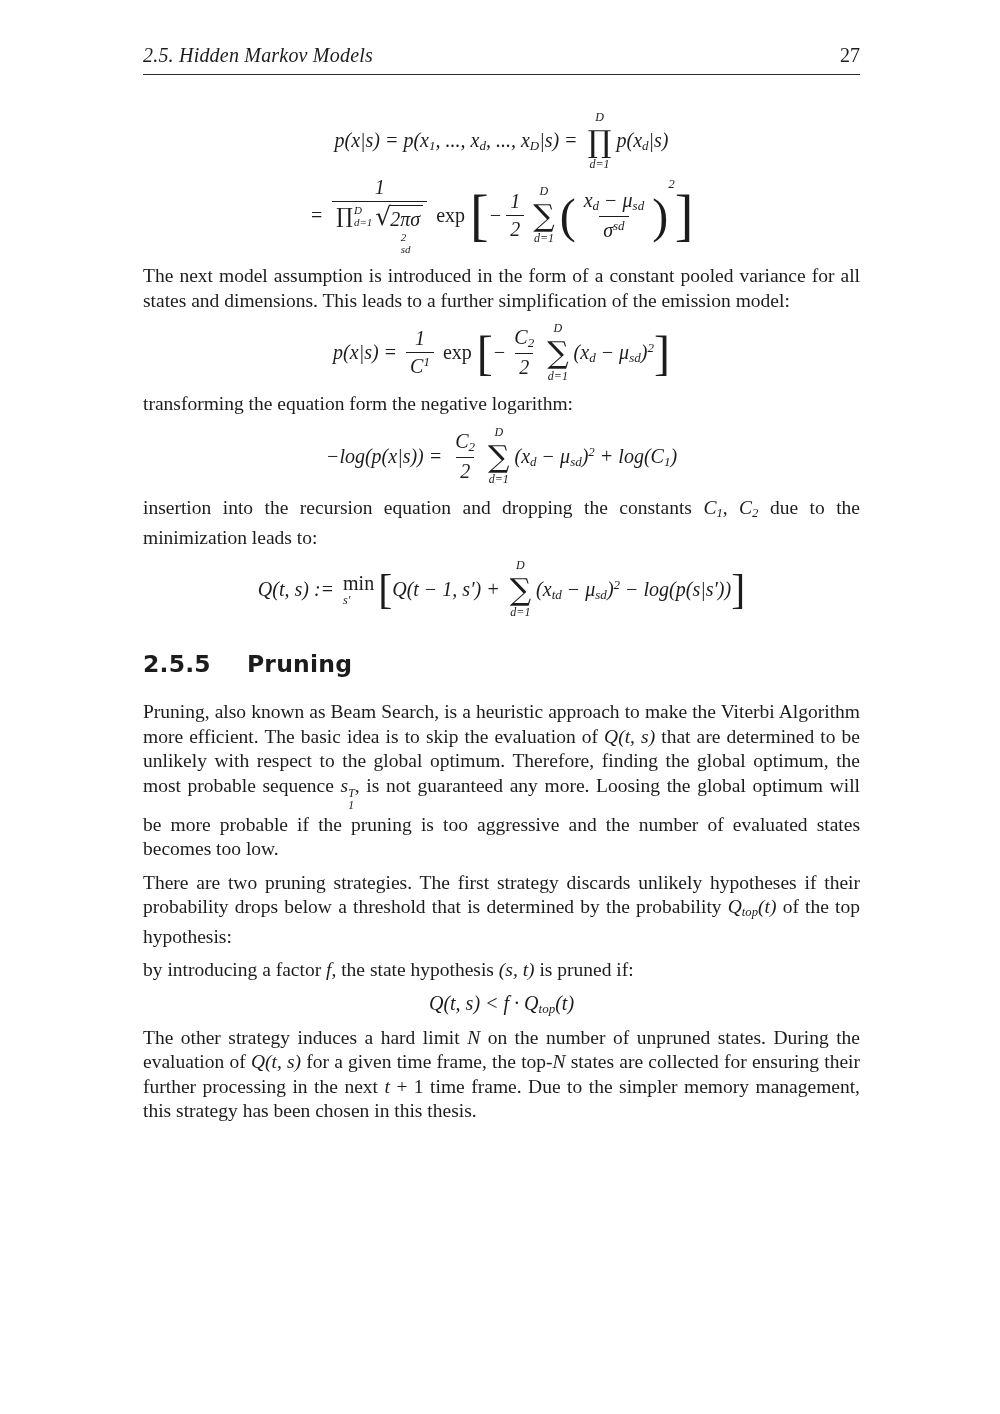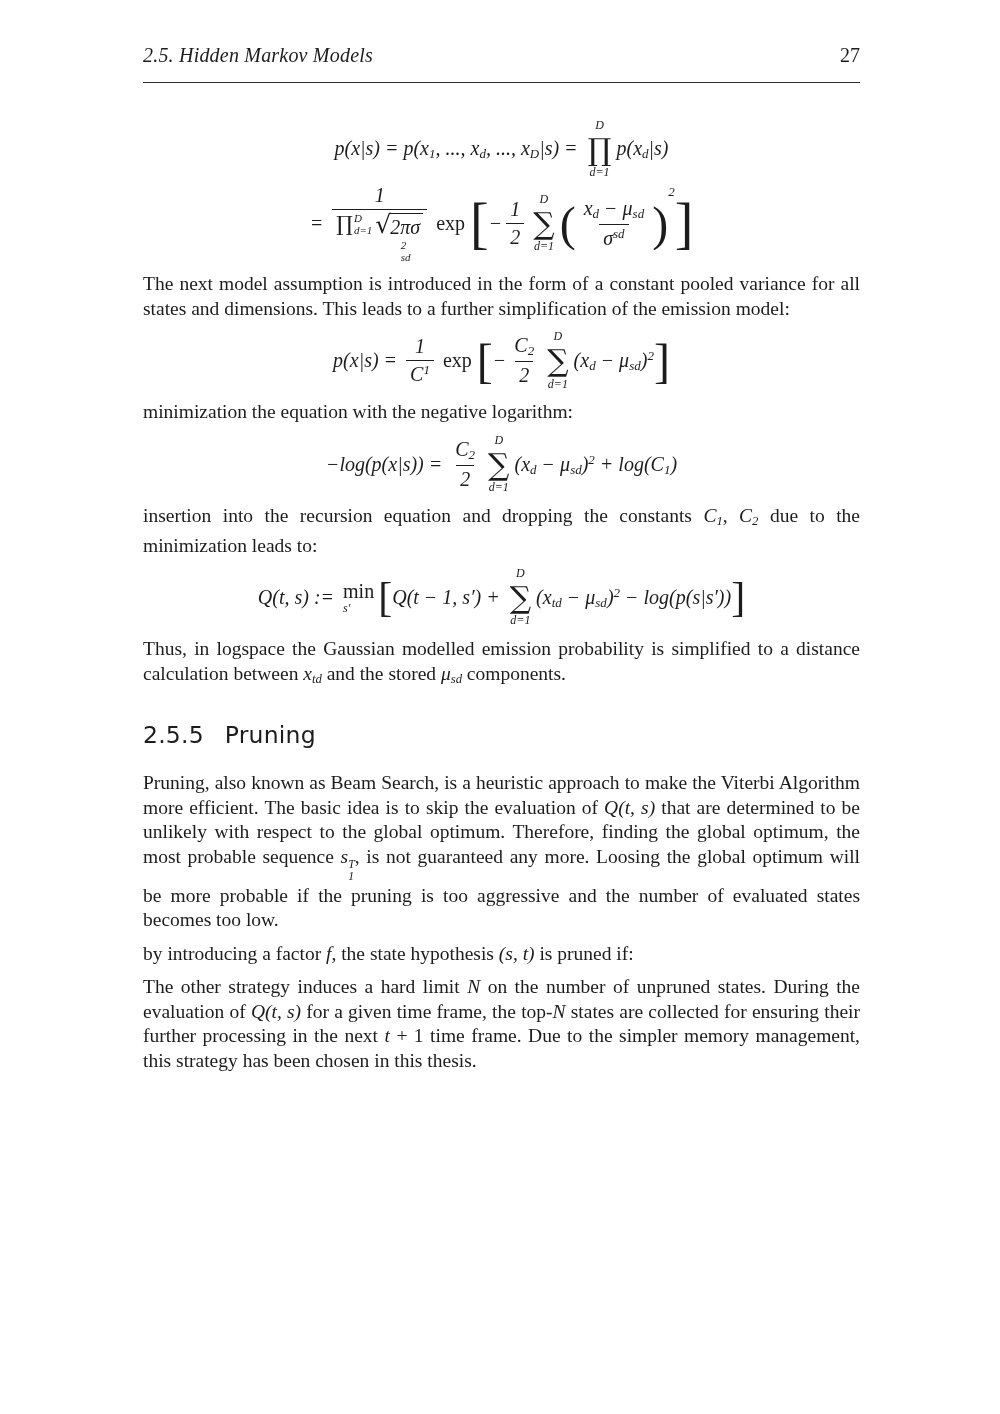--- a/index.html
+++ b/index.html
@@ -4,21 +4,21 @@
 <style>
   html, body { margin:0; padding:0; background:#ffffff; }
   .page {
     position:relative; width:1000px; height:1414px; box-sizing:border-box;
     padding:44px 140px 0 143px; overflow:hidden;
     font-family:"Liberation Serif", serif; color:#1c1c1c; background:#ffffff;
   }
   
   .header {
     display:flex; justify-content:space-between; align-items:baseline;
-    font-size:20px; padding-bottom:15px; border-bottom:1.5px solid #2b2b2b;
+    font-size:20px; padding-bottom:7px; border-bottom:1.5px solid #2b2b2b;
     margin-bottom:36px;
   }
   .htitle { font-style:italic; letter-spacing:0.2px; }
   .hpage  { font-style:normal;text-align:center; }
 
   
   p.body {
     font-size:19.5px; line-height:24.5px; text-align:justify;
     margin:9px 0; text-justify:inter-word;
   }
@@ -54,22 +54,22 @@
   .br-xl { font-size:56px; }
   .br-l  { font-size:48px; }
   .br-m  { font-size:42px; }
   .hisup { font-size:13px; font-style:italic; align-self:flex-start; margin-top:0; }
   .limop { display:inline-flex; flex-direction:column; line-height:1.1; margin:0 4px; }
   .limop .lt { font-style:normal; }
   .limop .lb2 { font-size:12px; font-style:italic; }
 
   
   .secheading {
-    display:flex; gap:21px; align-items:baseline;
-    font-family:"DejaVu Sans", sans-serif; font-weight:normal; font-size:23.5px;
+    display:flex; gap:36px; align-items:baseline;
+    font-family:"DejaVu Sans", sans-serif; font-weight:bold; font-size:23.5px;
     margin:30px 0 22px 0; letter-spacing:0.2px;
   }
 </style>
 </head>
 <body>
 
 <div class="page">
 
   <div class="header">
     <span class="htitle">2.5.  Hidden Markov Models</span>
@@ -159,21 +159,21 @@
       <span class="bigop">
         <span class="lim">D</span>
         <span class="opsym">∑</span>
         <span class="lim">d=1</span>
       </span>
       <span class="tgrp"><span>(x</span><span class="sub">d</span><span> − μ</span><span class="sub">sd</span><span>)</span><span class="sup">2</span></span>
       <span class="bigbr br-l">]</span>
     </div>
   </div>
 
-  <p class="body">minimization the equation with the negative logarithm:</p>
+  <p class="body">transforming the equation form the negative logarithm:</p>
 
   <div class="eq">
     <div class="eqline">
       <span class="tgrp">−log(p(x|s)) = </span>
       <span class="frac">
         <span class="num"><span>C</span><span class="sub">2</span></span>
         <span class="den">2</span>
       </span>
       <span class="bigop">
         <span class="lim">D</span>
@@ -198,31 +198,36 @@
       <span class="bigop">
         <span class="lim">D</span>
         <span class="opsym">∑</span>
         <span class="lim">d=1</span>
       </span>
       <span class="tgrp"><span>(x</span><span class="sub">td</span><span> − μ</span><span class="sub">sd</span><span>)</span><span class="sup">2</span><span> − log(p(s|s′))</span></span>
       <span class="bigbr br-m">]</span>
     </div>
   </div>
 
-  <p class="body">Thus, in logspace the Gaussian modelled emission probability is simplified to a distance calculation between <span class="i">x</span><span class="sub">td</span> and the stored <span class="i">μ</span><span class="sub">sd</span> components.</p>
 
   <div class="secheading">
     <span>2.5.5</span>
     <span>Pruning</span>
   </div>
 
   <p class="body">Pruning, also known as Beam Search, is a heuristic approach to make the Viterbi Algorithm more efficient.  The basic idea is to skip the evaluation of <span class="i">Q(t, s)</span> that are determined to be unlikely with respect to the global optimum.  Therefore, finding the global optimum, the most probable sequence <span class="i">s</span><span class="ss">
         <span>T</span>
         <span>1</span>
       </span>, is not guaranteed any more.  Loosing the global optimum will be more probable if the pruning is too aggressive and the number of evaluated states becomes too low.</p>
+  <p class="body">There are two pruning strategies.  The first strategy discards unlikely hypotheses if their probability drops below a threshold that is determined by the probability <span class="i">Q</span><span class="sub">top</span><span class="i">(t)</span> of the top hypothesis:</p>
 
 
   <p class="body">by introducing a factor <span class="i">f</span>, the state hypothesis <span class="i">(s, t)</span> is pruned if:</p>
 
+  <div class="eq">
+    <div class="eqline">
+      <span class="tgrp"><span>Q(t, s) &lt; f · Q</span><span class="sub">top</span><span>(t)</span></span>
+    </div>
+  </div>
 
   <p class="body">The other strategy induces a hard limit <span class="i">N</span> on the number of unpruned states.  During the evaluation of <span class="i">Q(t, s)</span> for a given time frame, the top-<span class="i">N</span> states are collected for ensuring their further processing in the next <span class="i">t</span> + 1 time frame.  Due to the simpler memory management, this strategy has been chosen in this thesis.</p>
 
 </div>
 
 </body></html>

